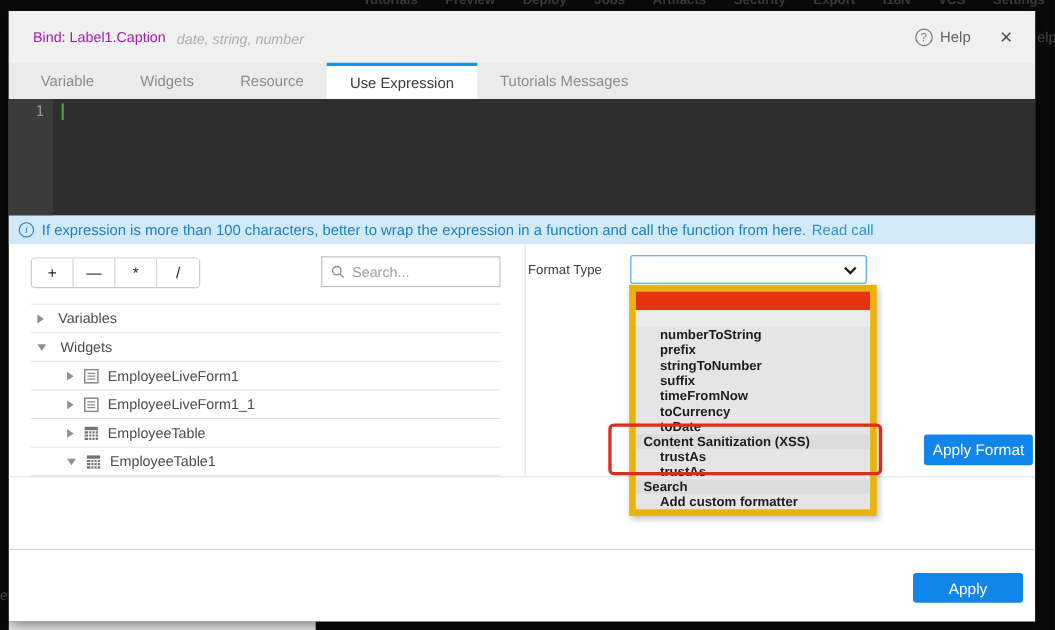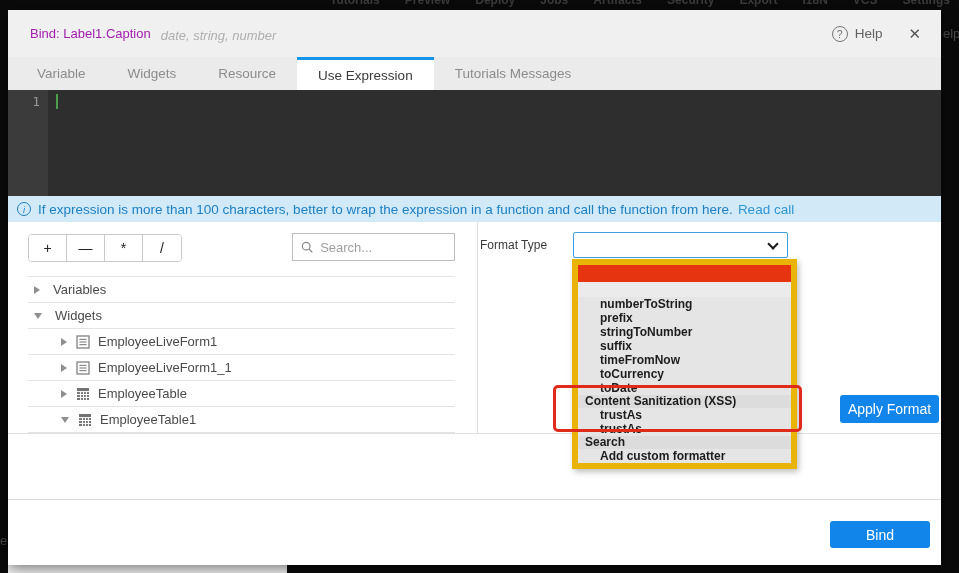--- a/index.html
+++ b/index.html
@@ -261,15 +261,15 @@
       <div class="dd-item option">trustAs</div>
       <div class="dd-item option">trustAs</div>
       <div class="dd-item group">Search</div>
       <div class="dd-item option">Add custom formatter</div>
     </div>
 
     <div class="annotation"></div>
 
     <div class="btn blue apply">Apply Format</div>
 
-    <div class="btn blue bind">Bind</div>
+    <div class="btn blue bind">Apply</div>
   </div>
 </div>
 
 </body></html>

